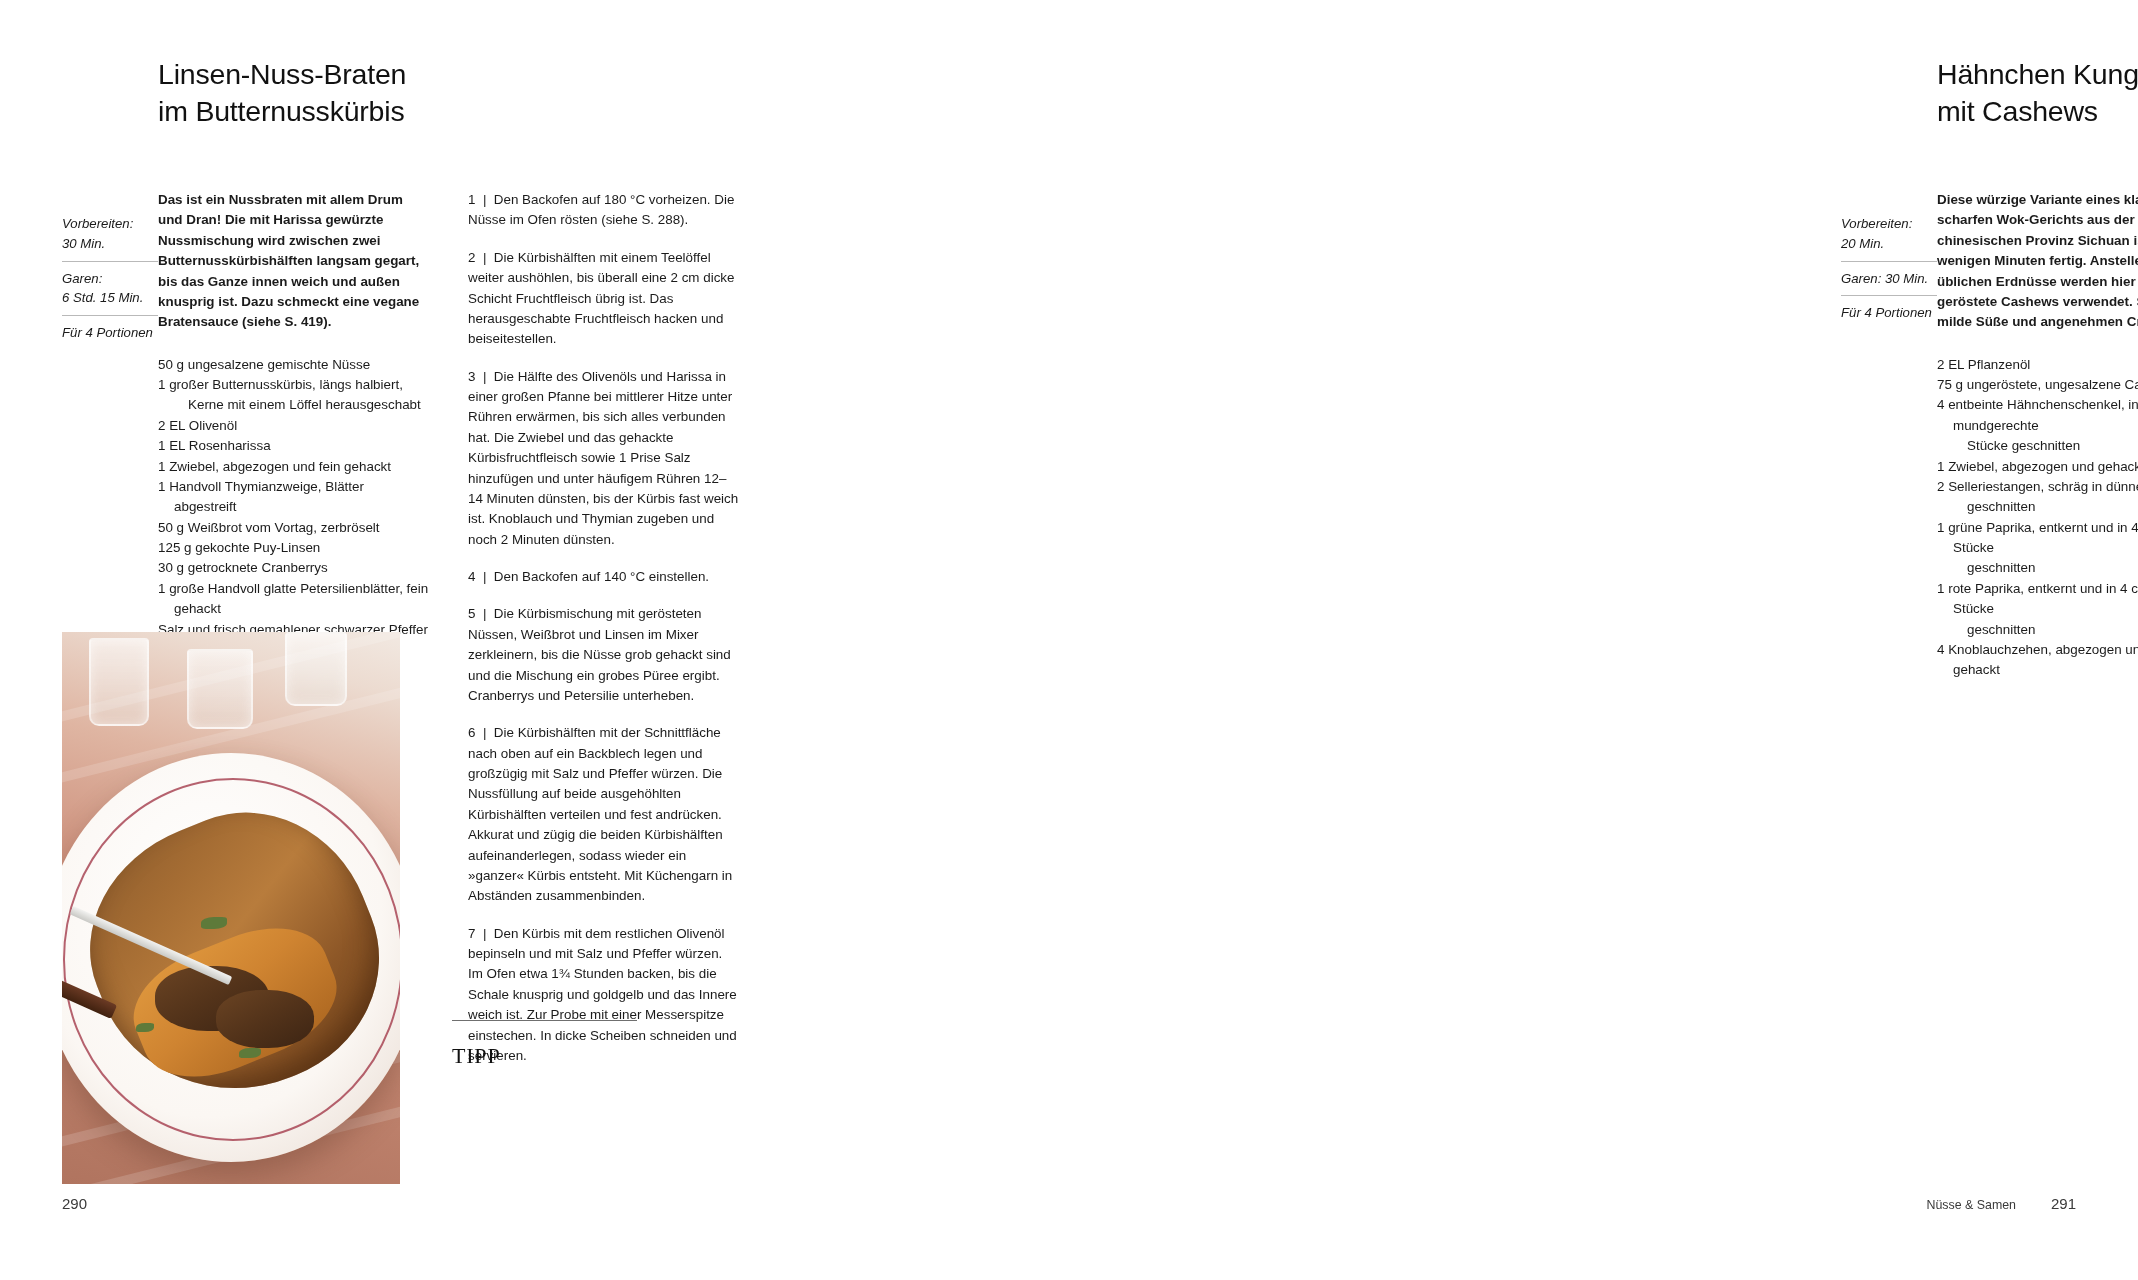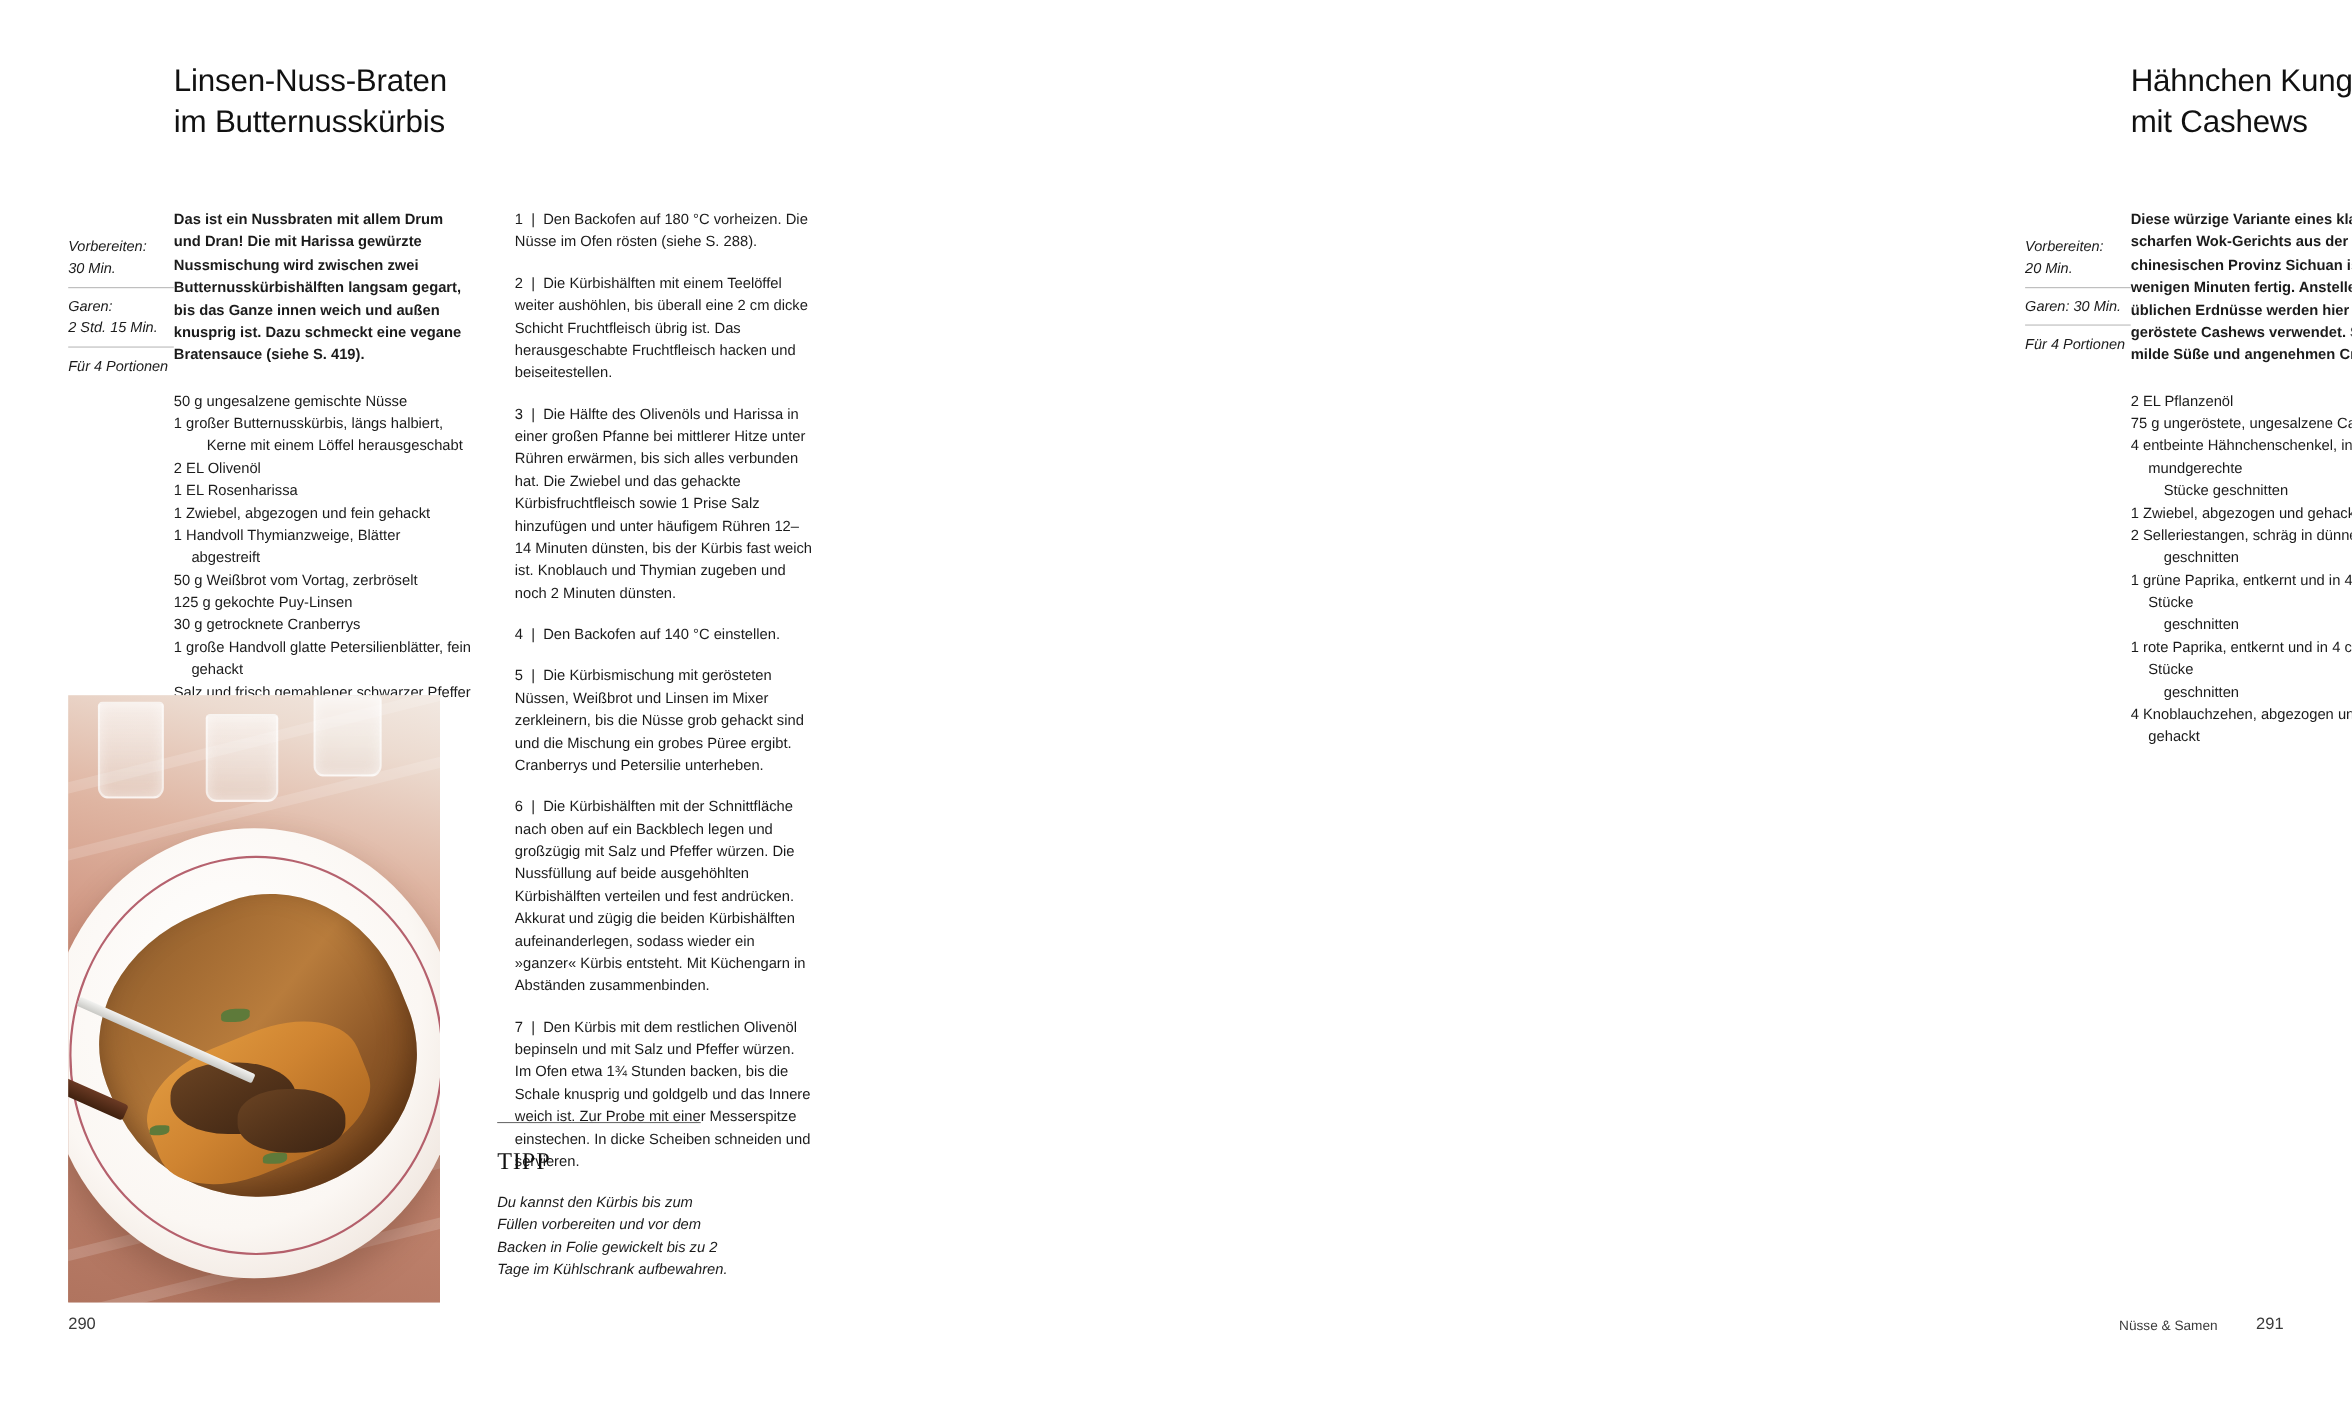--- a/index.html
+++ b/index.html
@@ -252,21 +252,21 @@
     <h1 class="recipe-title">Linsen-Nuss-Braten
 im Butternusskürbis</h1>
 
     <div class="meta-col">
       <div class="meta-block">
         <span class="meta-line">Vorbereiten:</span>
         <span class="meta-line">30 Min.</span>
       </div>
       <div class="meta-block">
         <span class="meta-line">Garen:</span>
-        <span class="meta-line">2 Std. 15 Min.</span>
+        <span class="meta-line">6 Std. 15 Min.</span>
       </div>
       <div class="meta-block">
         <span class="meta-line">Für 4 Portionen</span>
       </div>
     </div>
 
     <div class="col col-a">
       <p class="intro">Das ist ein Nussbraten mit allem Drum und Dran! Die mit Harissa gewürzte Nussmischung wird zwischen zwei Butternusskürbishälften langsam gegart, bis das Ganze innen weich und außen knusprig ist. Dazu schmeckt eine vegane Bratensauce (siehe S. 419).</p>
       <ul class="ing-list" id="left-ing">
           <li>50 g ungesalzene gemischte Nüsse</li>
@@ -290,21 +290,20 @@
         <p class="step"><span class="num">3  |  </span><span>Die Hälfte des Olivenöls und Harissa in einer großen Pfanne bei mittlerer Hitze unter Rühren erwärmen, bis sich alles verbunden hat. Die Zwiebel und das gehackte Kürbisfruchtfleisch sowie 1 Prise Salz hinzufügen und unter häufigem Rühren 12–14 Minuten dünsten, bis der Kürbis fast weich ist. Knoblauch und Thymian zugeben und noch 2 Minuten dünsten.</span></p>
         <p class="step"><span class="num">4  |  </span><span>Den Backofen auf 140 °C einstellen.</span></p>
         <p class="step"><span class="num">5  |  </span><span>Die Kürbismischung mit gerösteten Nüssen, Weißbrot und Linsen im Mixer zerkleinern, bis die Nüsse grob gehackt sind und die Mischung ein grobes Püree ergibt. Cranberrys und Petersilie unterheben.</span></p>
         <p class="step"><span class="num">6  |  </span><span>Die Kürbishälften mit der Schnittfläche nach oben auf ein Backblech legen und großzügig mit Salz und Pfeffer würzen. Die Nussfüllung auf beide ausgehöhlten Kürbishälften verteilen und fest andrücken. Akkurat und zügig die beiden Kürbishälften aufeinanderlegen, sodass wieder ein »ganzer« Kürbis entsteht. Mit Küchengarn in Abständen zusammenbinden.</span></p>
         <p class="step"><span class="num">7  |  </span><span>Den Kürbis mit dem restlichen Olivenöl bepinseln und mit Salz und Pfeffer würzen. Im Ofen etwa 1¾ Stunden backen, bis die Schale knusprig und goldgelb und das Innere weich ist. Zur Probe mit einer Messerspitze einstechen. In dicke Scheiben schneiden und servieren.</span></p>
       </div>
 
     <div class="tip-wrap">
       <div class="tip-rule"></div>
       <h2 class="tip-head">TIPP</h2>
-      <p class="tip-body">Du kannst den Kürbis bis zum Füllen vorbereiten und vor dem Backen in Folie gewickelt bis zu 2 Tage im Kühlschrank aufbewahren.</p>
     </div>
 
     <div class="photo photo-l">
       <div class="cloth">
         <div class="cloth-stripe" style="top:6%;"></div>
         <div class="cloth-stripe" style="top:17%;"></div>
         <div class="cloth-stripe" style="top:83%;"></div>
         <div class="cloth-stripe" style="top:93%;"></div>
       </div>
       <div class="glass" style="left:8%; top:1%; width:56px; height:84px;"></div>

